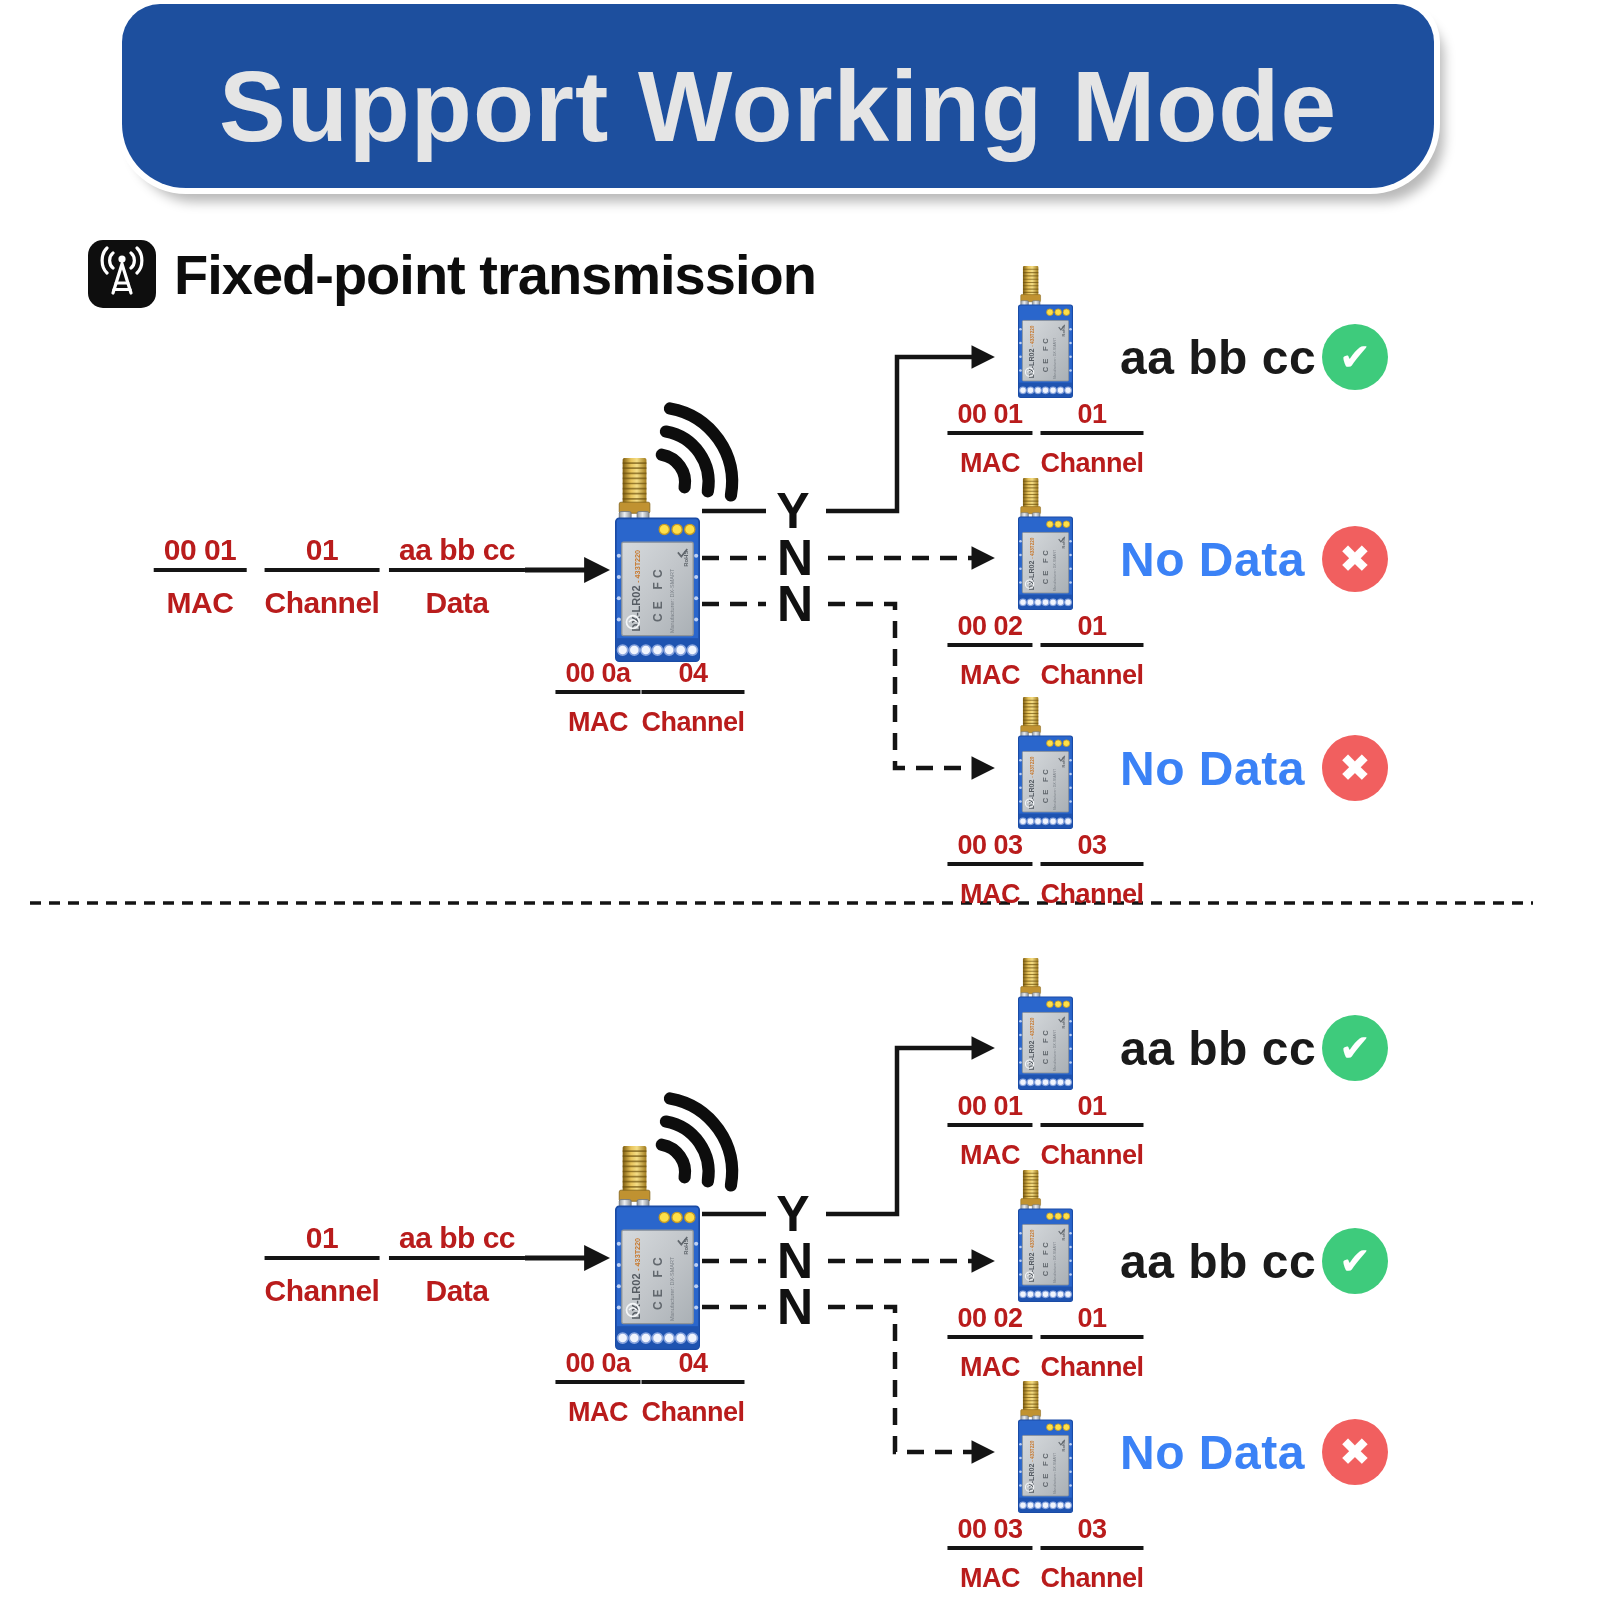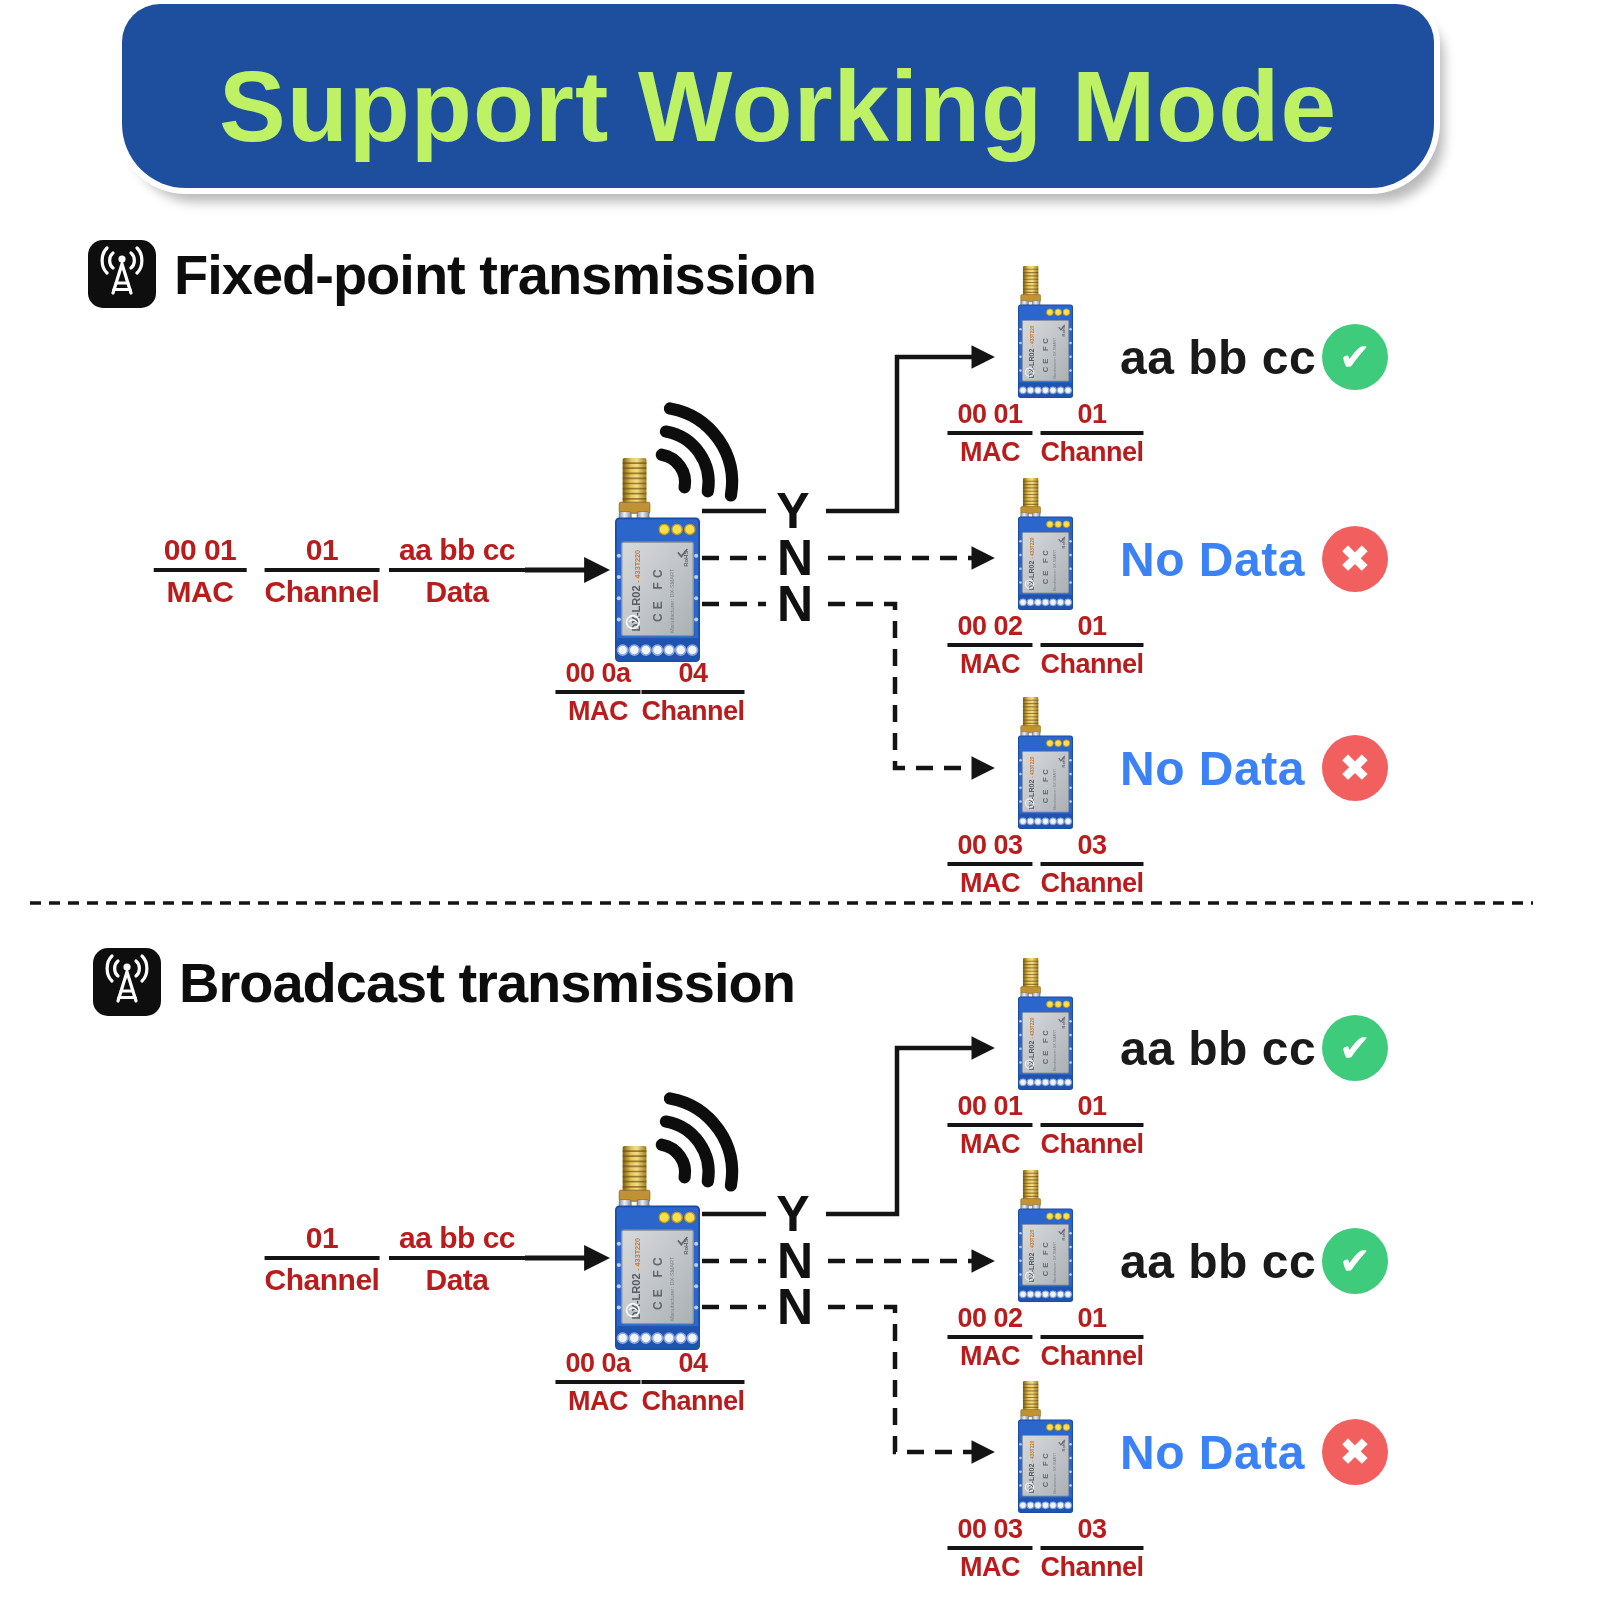--- a/index.html
+++ b/index.html
@@ -4,32 +4,32 @@
 <style>
   html,body{margin:0;padding:0;background:#fff;}
   .stage{position:relative;width:1600px;height:1600px;background:#ffffff;overflow:hidden;
          font-family:"Liberation Sans", sans-serif;color:#151515;}
 
   
   .banner{position:absolute;left:122px;top:4px;width:1312px;height:184px;
           background:#1d4f9e;border-radius:38px 38px 64px 64px;
           box-shadow:0 0 0 6px #ffffff, 10px 14px 12px rgba(0,0,0,.28);
           display:flex;align-items:center;justify-content:center;}
-  .banner-text{color:#bef264;font-size:100px;font-weight:800;letter-spacing:1px;white-space:nowrap;margin-top:21px;}
+  .banner-text{color:#e5e5e5;font-size:100px;font-weight:800;letter-spacing:1px;white-space:nowrap;margin-top:21px;}
 
   
   .sec-header{position:absolute;display:flex;align-items:center;gap:18px;}
   .tower{width:68px;height:68px;flex:0 0 auto;}
   .sec-title{font-size:56px;font-weight:800;letter-spacing:-1px;color:#0d0d0d;white-space:nowrap;}
 
   
   .frac{position:absolute;transform:translateX(-50%);text-align:center;font-weight:700;
         color:#b91c1c;white-space:nowrap;letter-spacing:-0.5px;}
   .frac .fv{display:block;border-bottom:4px solid #151515;padding:0 10px 2px;}
-  .frac .fl{display:block;padding-top:3px;}
+  .frac .fl{display:block;padding-top:14px;}
   .frac.big{font-size:30px;line-height:33px;}
   .frac.small{font-size:27px;line-height:29px;}
 
   
   .branch{position:absolute;transform:translate(-50%,-50%);font-size:50px;font-weight:700;color:#111;}
 
   
   .result-text{position:absolute;transform:translateY(-50%);font-size:48px;font-weight:800;
                letter-spacing:.5px;white-space:nowrap;}
   .result-text.success{color:#1a1a1a;}
@@ -262,26 +262,20 @@
     <span class="fv">00 03</span>
     <span class="fl">MAC</span>
   </div>
   <div class="frac small" style="left:1092px;top:831px;">
     <span class="fv">03</span>
     <span class="fl">Channel</span>
   </div>
   <div class="result-text fail" style="left:1120px;top:768px;">No Data</div>
   <div class="result-badge fail" style="left:1322px;top:735px;"></div>
 
-  <div class="sec-header" style="left:93px;top:948px;">
-    <svg class="tower">
-        <use href="#tower-icon"></use>
-      </svg>
-    <div class="sec-title">Broadcast transmission</div>
-  </div>
 
   <div class="frac big" style="left:322px;top:1221px;">
     <span class="fv">01</span>
     <span class="fl">Channel</span>
   </div>
   <div class="frac big" style="left:457px;top:1221px;">
     <span class="fv">aa bb cc</span>
     <span class="fl">Data</span>
   </div>
 

